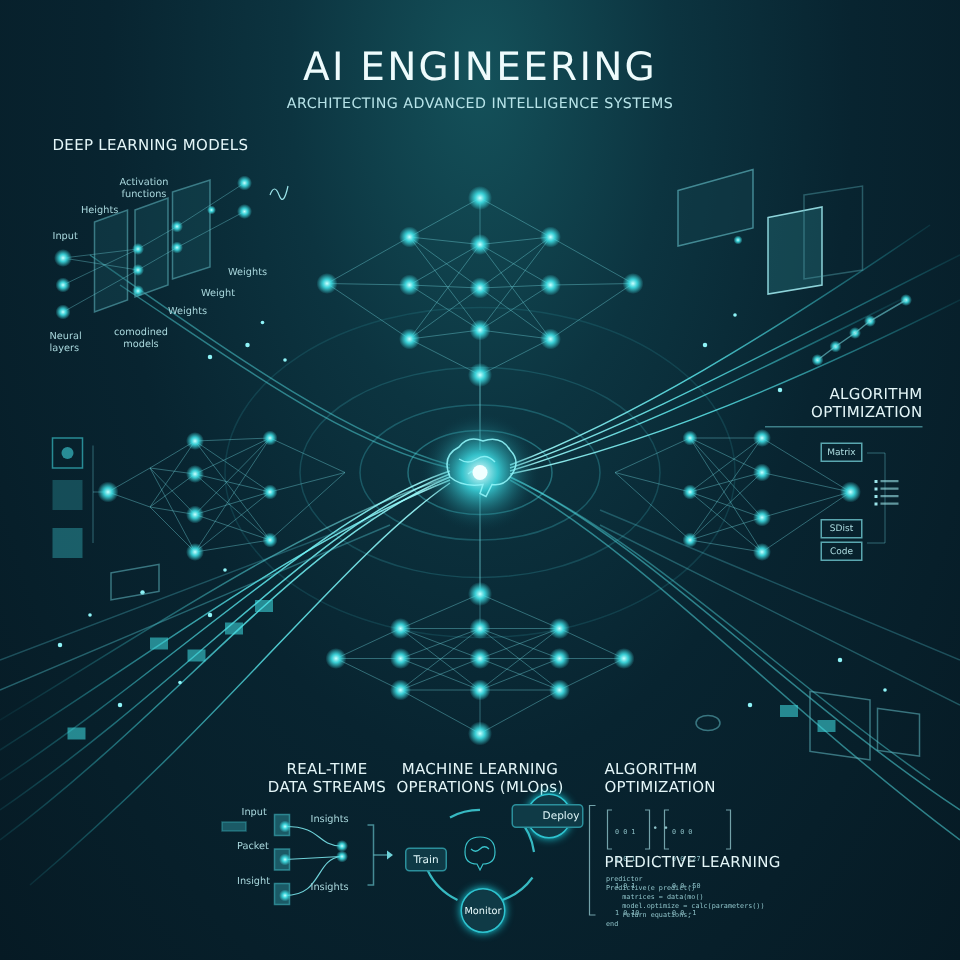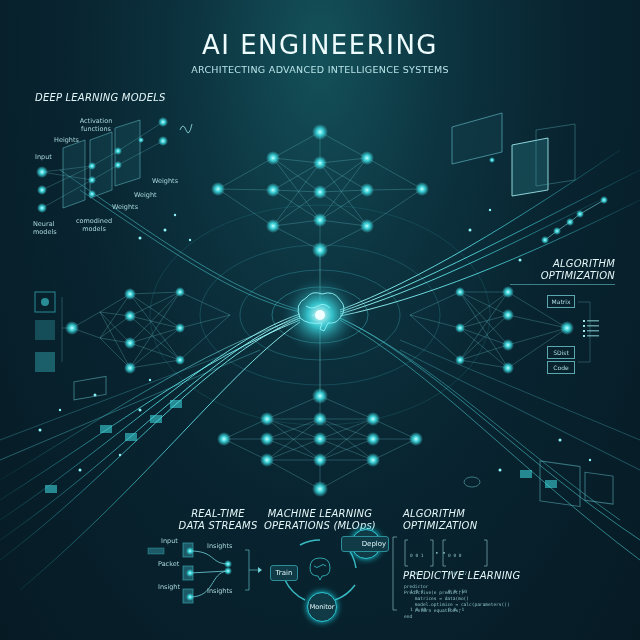--- a/index.html
+++ b/index.html
@@ -1,21 +1,21 @@
 <!DOCTYPE html>
 <html><head>
 <meta charset="utf-8">
 <style>
   html,body{margin:0;padding:0;}
   body{width:640px;height:640px;overflow:hidden;background:#071a24;font-family:"DejaVu Sans","Liberation Sans",sans-serif;color:#dff6f8;}
   #stage{position:relative;width:640px;height:640px;background:radial-gradient(ellipse at 50% 8%, #14515a 0%, #0c3440 28%, #082430 55%, #061a24 100%);overflow:hidden;}
   svg.bg{position:absolute;left:0;top:0;}
   .title{position:absolute;left:0;width:640px;top:30px;text-align:center;font-size:26px;letter-spacing:1.5px;color:#eefbfc;font-weight:400;}
   .subtitle{position:absolute;left:0;width:640px;top:64px;text-align:center;font-size:9.5px;letter-spacing:0.3px;color:#b7e3e8;}
-  .sec{position:absolute;font-size:10px;line-height:12px;color:#e4f6f8;letter-spacing:0.2px;font-style:italic;}
+  .sec{position:absolute;font-size:10px;line-height:12px;color:#e4f6f8;letter-spacing:0.2px;}
   .sec.r{text-align:right;}
   .sec.c{text-align:center;}
   .sm{position:absolute;font-size:6.5px;line-height:8px;color:#a9d7dc;}
   .box{position:absolute;border:1px solid #5aa7b0;font-size:6px;color:#aedde1;text-align:center;line-height:11px;height:11px;}
   .pill{position:absolute;background:#0f3a46;border:1px solid #2b8f9b;border-radius:3px;font-size:7px;color:#dff6f8;text-align:center;}
   .circ{position:absolute;width:28px;height:28px;border-radius:50%;background:#0f3a46;border:1px solid #2ec4d0;box-shadow:0 0 6px #1ad3e0;font-size:6.5px;line-height:28px;text-align:center;color:#e8fbfc;}
   .code{position:absolute;font-family:"DejaVu Sans Mono","Liberation Mono",monospace;font-size:4.5px;line-height:6px;color:#8fc3c9;white-space:pre;}
 </style>
 </head>
 <body>
@@ -393,21 +393,21 @@
   </g>
 </svg>
 
 <div class="title">AI ENGINEERING</div>
 <div class="subtitle">ARCHITECTING ADVANCED INTELLIGENCE SYSTEMS</div>
 
 <div class="sec" style="left:35px;top:92px;">DEEP LEARNING MODELS</div>
 <div class="sm" style="left:76px;top:117px;width:40px;text-align:center;">Activation functions</div>
 <div class="sm" style="left:54px;top:136px;">Heights</div>
 <div class="sm" style="left:35px;top:153px;">Input</div>
-<div class="sm" style="left:33px;top:220px;width:24px;">Neural models</div>
+<div class="sm" style="left:33px;top:220px;width:24px;">Neural layers</div>
 <div class="sm" style="left:74px;top:217px;width:40px;text-align:center;">comodined models</div>
 <div class="sm" style="left:152px;top:177px;">Weights</div>
 <div class="sm" style="left:134px;top:191px;">Weight</div>
 <div class="sm" style="left:112px;top:203px;">Weights</div>
 
 
 
 <div class="sec r" style="left:510px;top:258px;width:105px;border-bottom:1px solid #3d7f88;padding-bottom:2px;">
   <div>ALGORITHM</div>
   <div>OPTIMIZATION</div>

